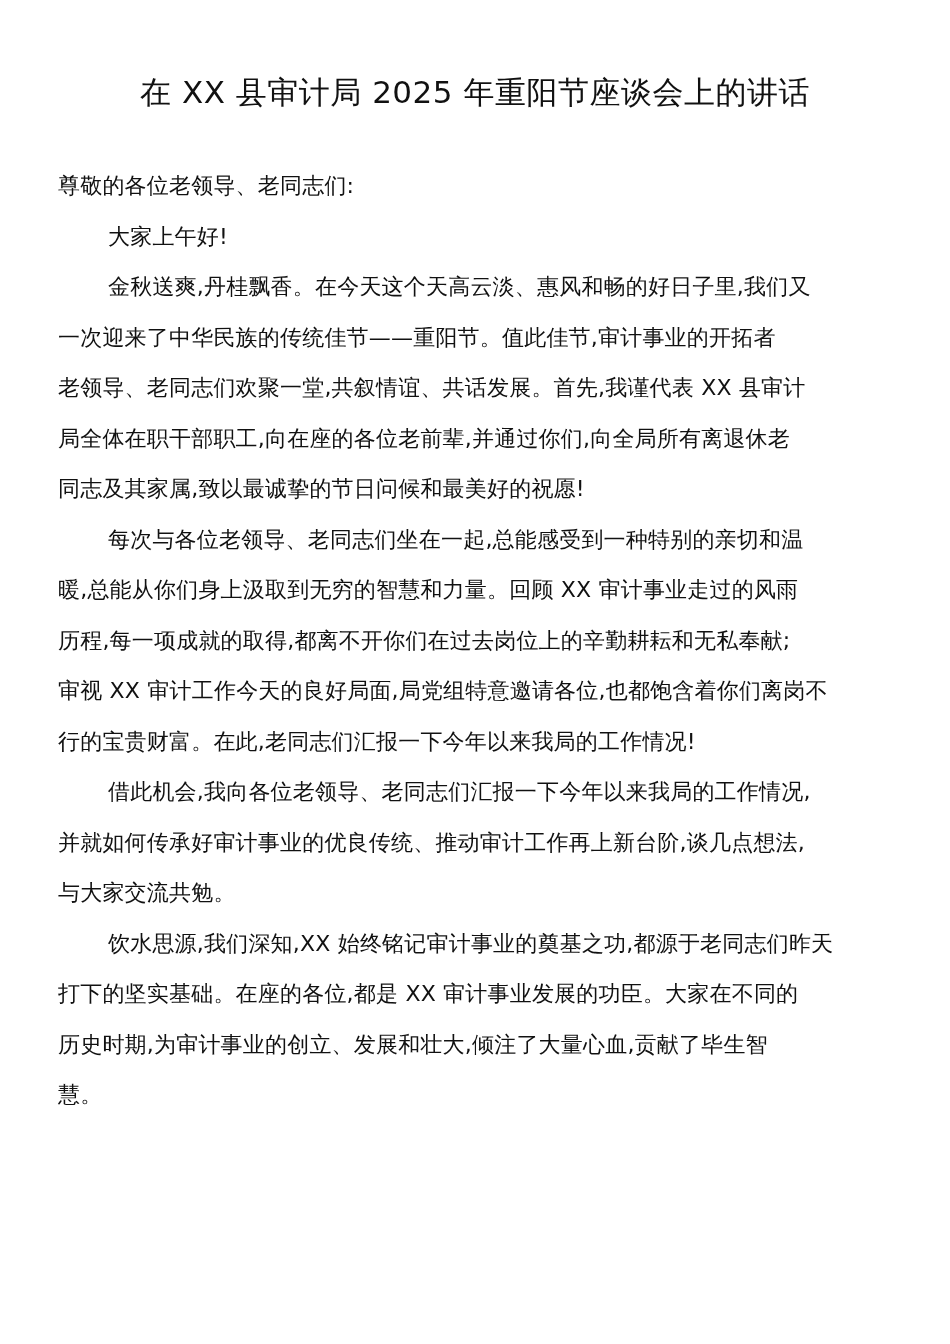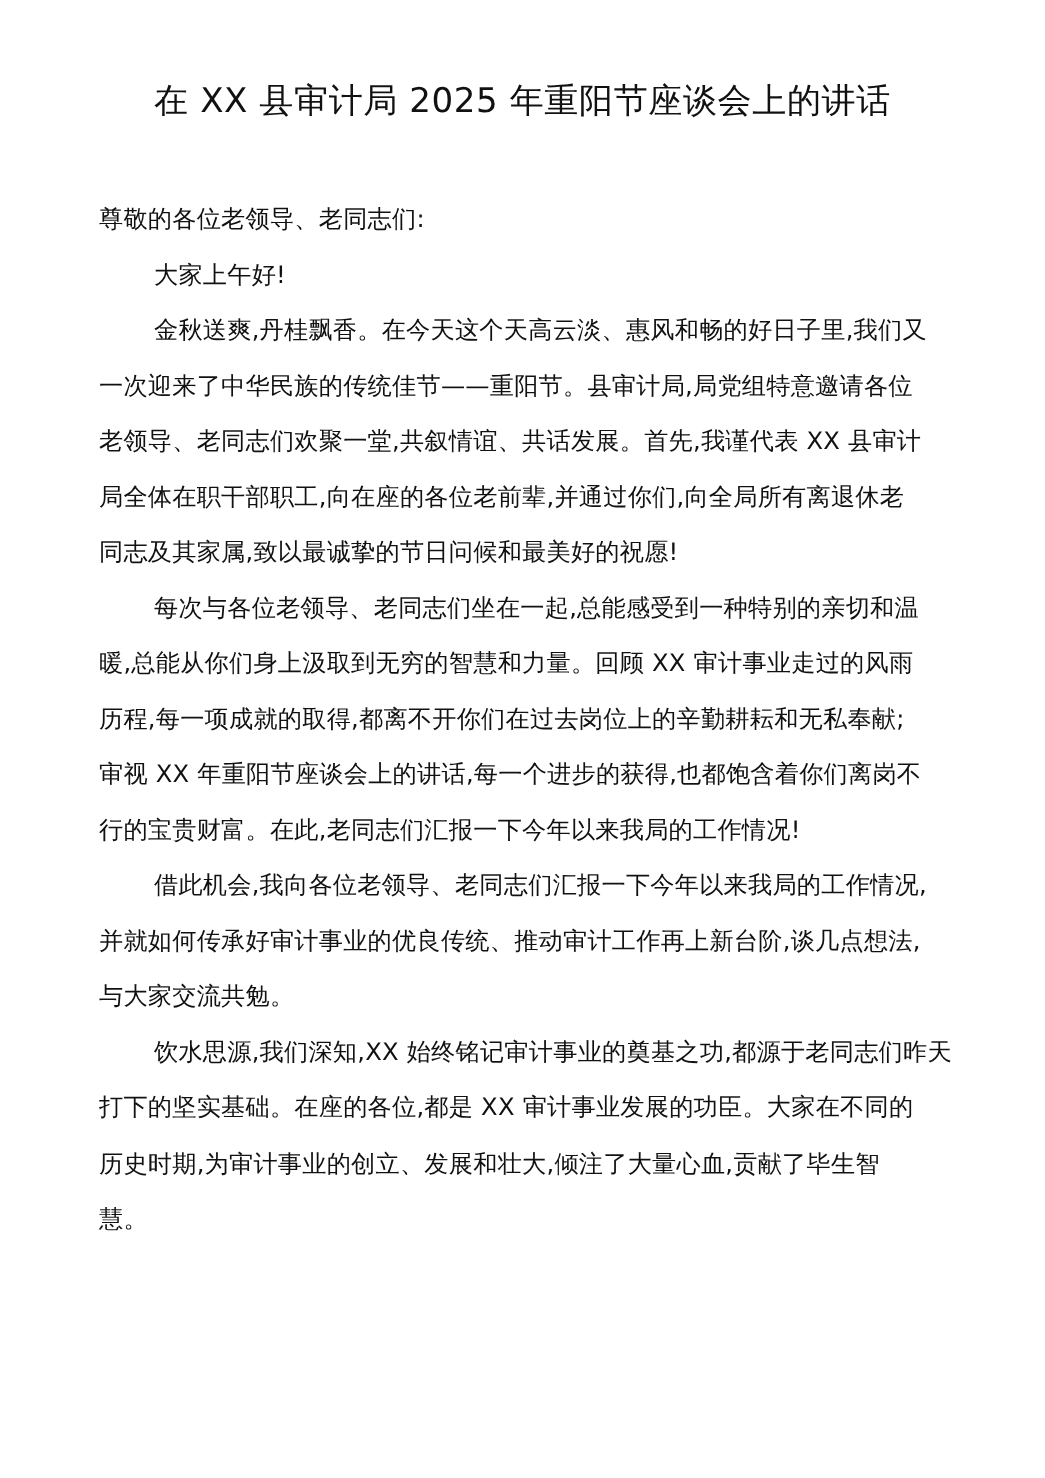--- a/index.html
+++ b/index.html
@@ -31,23 +31,22 @@
       width: 950px;
       text-align: center;
       font-size: 31px;
       line-height: 48px;
       letter-spacing: 0.5px;
       white-space: nowrap;
     }
     .body-text {
       position: absolute;
       left: 58px;
-      top: 175px;
+      top: 161px;
       width: 840px;
-      margin-left: 32px;
     }
     .line {
       display: block;
       height: 50.5px;
       line-height: 50.5px;
       font-size: 22px;
       white-space: nowrap;
       letter-spacing: 0.2px;
     }
     .indent {
@@ -64,31 +63,31 @@
 
   <div class="title">在 XX 县审计局 2025 年重阳节座谈会上的讲话</div>
 
   <div class="body-text">
 
     <span class="line">尊敬的各位老领导、老同志们:</span>
     <span class="line indent">大家上午好!</span>
 
     <div>
       <span class="line indent">金秋送爽,丹桂飘香。在今天这个天高云淡、惠风和畅的好日子里,我们又</span>
-      <span class="line">一次迎来了中华民族的传统佳节——重阳节。县审计局,局党组特意邀请各位</span>
+      <span class="line">一次迎来了中华民族的传统佳节——重阳节。值此佳节,审计事业的开拓者</span>
       <span class="line">老领导、老同志们欢聚一堂,共叙情谊、共话发展。首先,我谨代表 XX 县审计</span>
       <span class="line">局全体在职干部职工,向在座的各位老前辈,并通过你们,向全局所有离退休老</span>
       <span class="line">同志及其家属,致以最诚挚的节日问候和最美好的祝愿!</span>
     </div>
 
     <div>
       <span class="line indent">每次与各位老领导、老同志们坐在一起,总能感受到一种特别的亲切和温</span>
       <span class="line">暖,总能从你们身上汲取到无穷的智慧和力量。回顾 XX 审计事业走过的风雨</span>
       <span class="line">历程,每一项成就的取得,都离不开你们在过去岗位上的辛勤耕耘和无私奉献;</span>
-      <span class="line">审视 XX 年重阳节座谈会上的讲话,每一个进步的获得,也都饱含着你们离岗不</span>
+      <span class="line">审视 XX 审计工作今天的良好局面,局党组特意邀请各位,也都饱含着你们离岗不</span>
       <span class="line">行的宝贵财富。在此,老同志们汇报一下今年以来我局的工作情况!</span>
     </div>
 
     <div>
       <span class="line indent">借此机会,我向各位老领导、老同志们汇报一下今年以来我局的工作情况,</span>
       <span class="line">并就如何传承好审计事业的优良传统、推动审计工作再上新台阶,谈几点想法,</span>
       <span class="line">与大家交流共勉。</span>
     </div>
 
 

